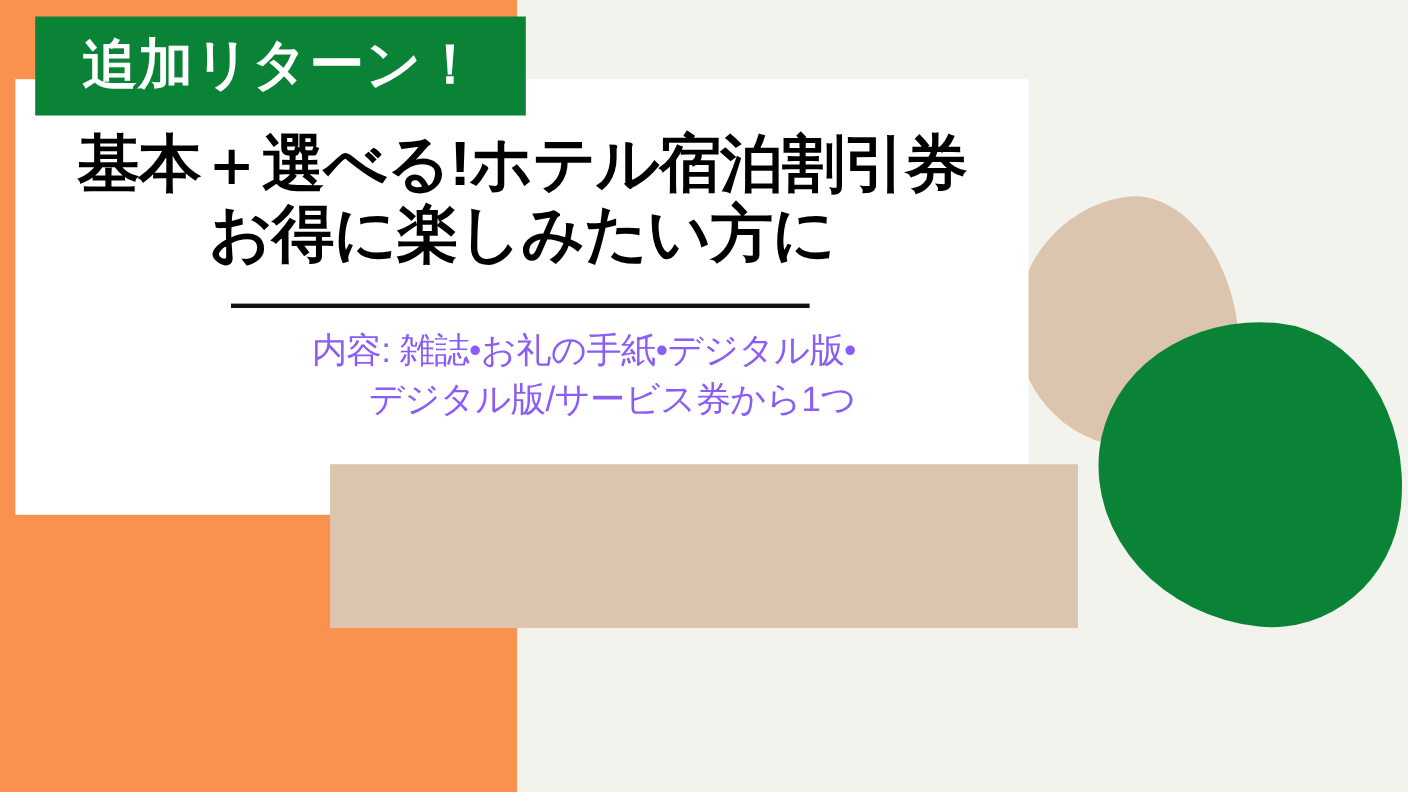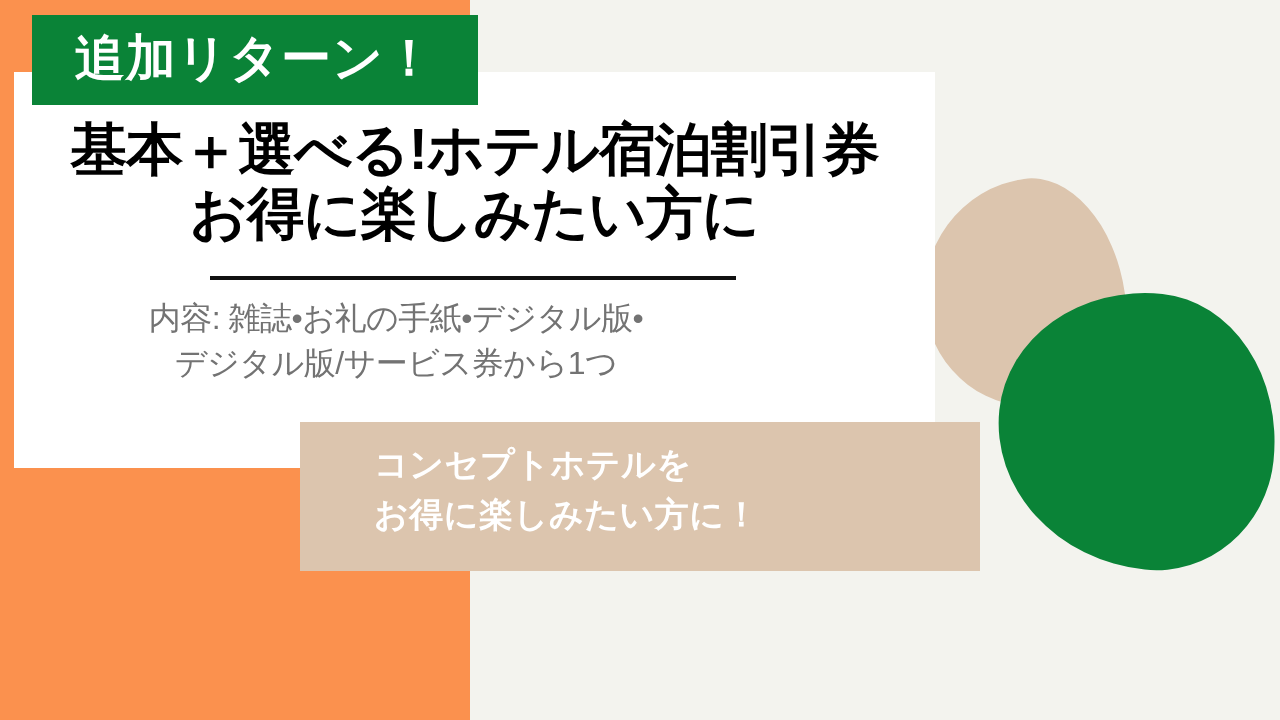--- a/index.html
+++ b/index.html
@@ -122,22 +122,22 @@
     height: 4px;
     background: #111111;
   }
 
   
   .subtitle {
     position: absolute;
     left: 14px;
     top: 296px;
     width: 764px;
-    text-align: center;
-    color: #737373;
+    text-align: right;
+    color: #8b5cf6;
     font-weight: 500;
     line-height: 1.42;
   }
   .subtitle-line {
     display: block;
     font-size: 32px;
     letter-spacing: -0.5px;
     white-space: nowrap;
   }
 
@@ -188,18 +188,14 @@
   </div>
 
   <div class="divider"></div>
 
   <div class="subtitle">
     <span class="subtitle-line">内容: 雑誌•お礼の手紙•デジタル版•</span>
     <span class="subtitle-line">デジタル版/サービス券から1つ</span>
   </div>
 
   <div class="tan-box"></div>
-  <div class="tan-box-text">
-    <span class="tan-line">コンセプトホテルを</span>
-    <span class="tan-line">お得に楽しみたい方に！</span>
-  </div>
 
 </div>
 
 </body></html>

